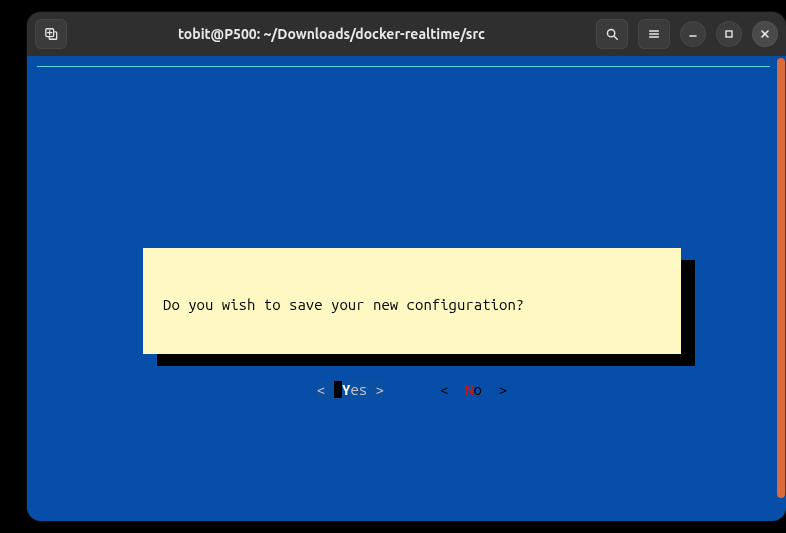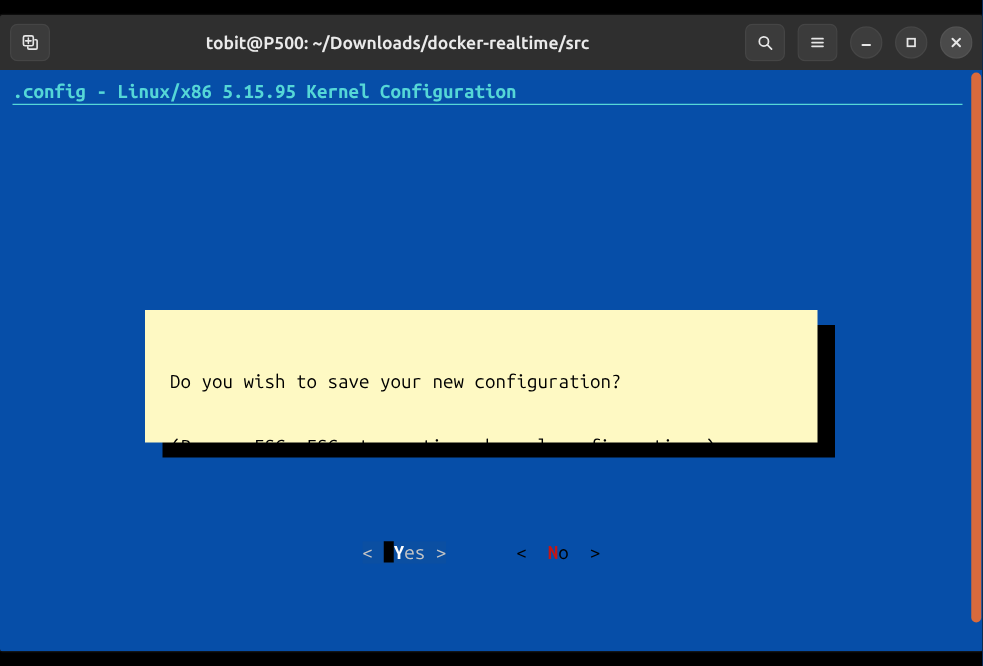--- a/index.html
+++ b/index.html
@@ -11,25 +11,26 @@
       font-size: 15px;
       overflow: hidden;
       display: flex;
       align-items: center;
       justify-content: center;
     }
     .window {
       width: 786px;
       height: 509px;
       background: #1e1e1e;
-      border-radius: 2px;
+      border-radius: 14px;
       overflow: hidden;
       display: flex;
       flex-direction: column;
       box-shadow: 0 0 0 1px rgba(255,255,255,.05);
+      margin-left: 27px;
     }
     .titlebar {
       height: 44px;
       background: #2f2f2f;
       display: flex;
       align-items: center;
       padding: 0 8px;
       gap: 6px;
       color: #eaeaea;
       font-family: Ubuntu, Cantarell, "Segoe UI", sans-serif;
@@ -174,28 +175,26 @@
       <div class="tb-btn circle close">
         <svg width="12" height="12" viewBox="0 0 12 12">
           <line x1="3" y1="3" x2="9" y2="9" stroke="#e6e6e6" stroke-width="1.6" stroke-linecap="round"></line>
           <line x1="9" y1="3" x2="3" y2="9" stroke="#e6e6e6" stroke-width="1.6" stroke-linecap="round"></line>
         </svg>
       </div>
     </div>
   </div>
 
   <div class="terminal">
-    <div class="config-header">.config - Linux/x86 5.15.95 Kernel Configuration</div>
     <div class="hr-line"></div>
 
     <div class="dialog-shadow"></div>
 
     <div class="dialog-box">
       <div class="dialog-line">Do you wish to save your new configuration?</div>
-      <div class="dialog-line">(Press &lt;ESC&gt;&lt;ESC&gt; to continue kernel configuration.)</div>
 
       <div class="dialog-actions">
         <span class="action-btn"><span class="optbox selected"><span>&lt; </span><span class="cursor">&nbsp;</span><span class="hotkey">Y</span><span>es </span><span>&gt;</span></span></span>
 
         <span class="action-btn"><span class="optbox"><span>&lt;  </span><span class="hotkey">N</span><span>o </span><span> &gt;</span></span></span>
       </div>
     </div>
 
     <div class="scrollbar">
       <div class="scroll-thumb"></div>

